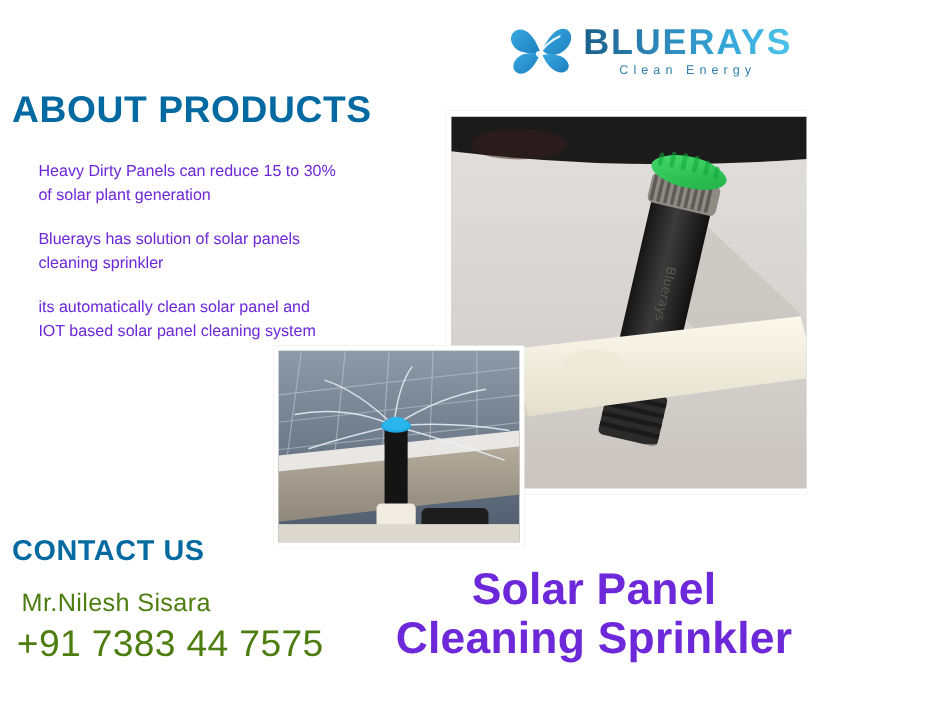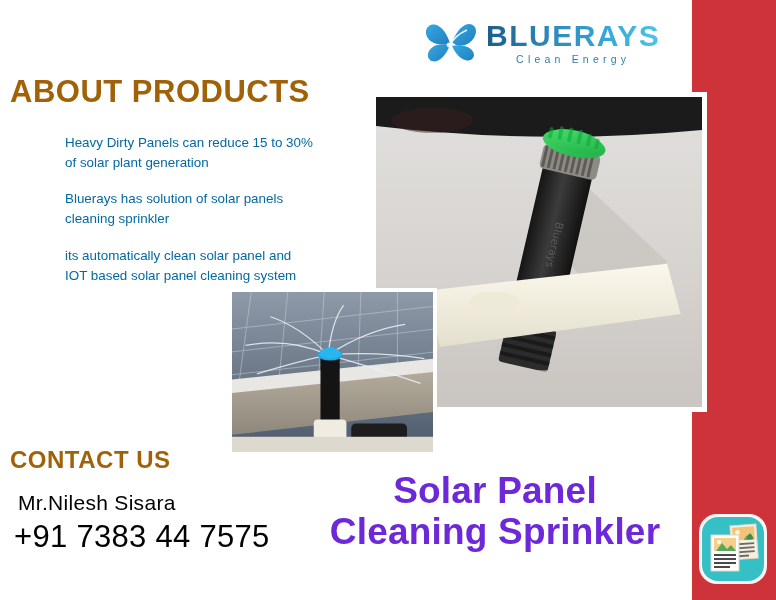--- a/index.html
+++ b/index.html
@@ -5,21 +5,21 @@
 <style>
   html,body{margin:0;padding:0;}
   body{
     width:776px;height:600px;
     background:#ffffff;
     font-family:"Liberation Sans", sans-serif;
     overflow:hidden;
   }
   #poster{
     position:relative;
-    width:776px;height:600px;
+    width:672px;height:600px;
     background:#ffffff;
     overflow:hidden;
   }
 
   
   .red-band-top{
     position:absolute; left:692px; top:0; width:84px; height:104px;
     background:#cd3339;
   }
   .red-band-mid{
@@ -45,39 +45,38 @@
     -webkit-background-clip:text; background-clip:text; color:transparent;
     -webkit-text-fill-color:transparent;
   }
   .logo-sub{
     font-size:10.5px; font-weight:400; letter-spacing:4.2px;
     color:#2f80ad; text-align:center; margin-top:3px;
   }
 
   
   .heading{
-    position:absolute; color:#a16207;
+    position:absolute; color:#0369a1;
     font-weight:700; letter-spacing:0.5px;
   }
   #about-heading{ left:10px; top:74px; font-size:31px; }
   #contact-heading{ left:10px; top:446px; font-size:24px; }
 
   .bullet{
     position:absolute; left:32px;
-    color:#0369a1; font-size:13.4px; line-height:1.5;
+    color:#6d28d9; font-size:13.4px; line-height:1.5;
     white-space:pre-line;
-    margin-left:33px;
   }
   #bullet-0{ top:133px; }
   #bullet-1{ top:189px; }
   #bullet-2{ top:246px; }
 
   .contact-line{
     position:absolute; left:18px;
-    color:#000000; font-size:21px; line-height:1.25;
+    color:#4d7c0f; font-size:21px; line-height:1.25;
     letter-spacing:0.3px; white-space:nowrap;
   }
   #contact-name{ top:490px; }
   #contact-phone{ top:518px; font-size:31px; left:14px; }
 
   
   .main-title{
     position:absolute; left:300px; top:470px; width:390px;
     text-align:center; color:#6d28d9;
     font-size:37px; font-weight:700; line-height:1.12;

